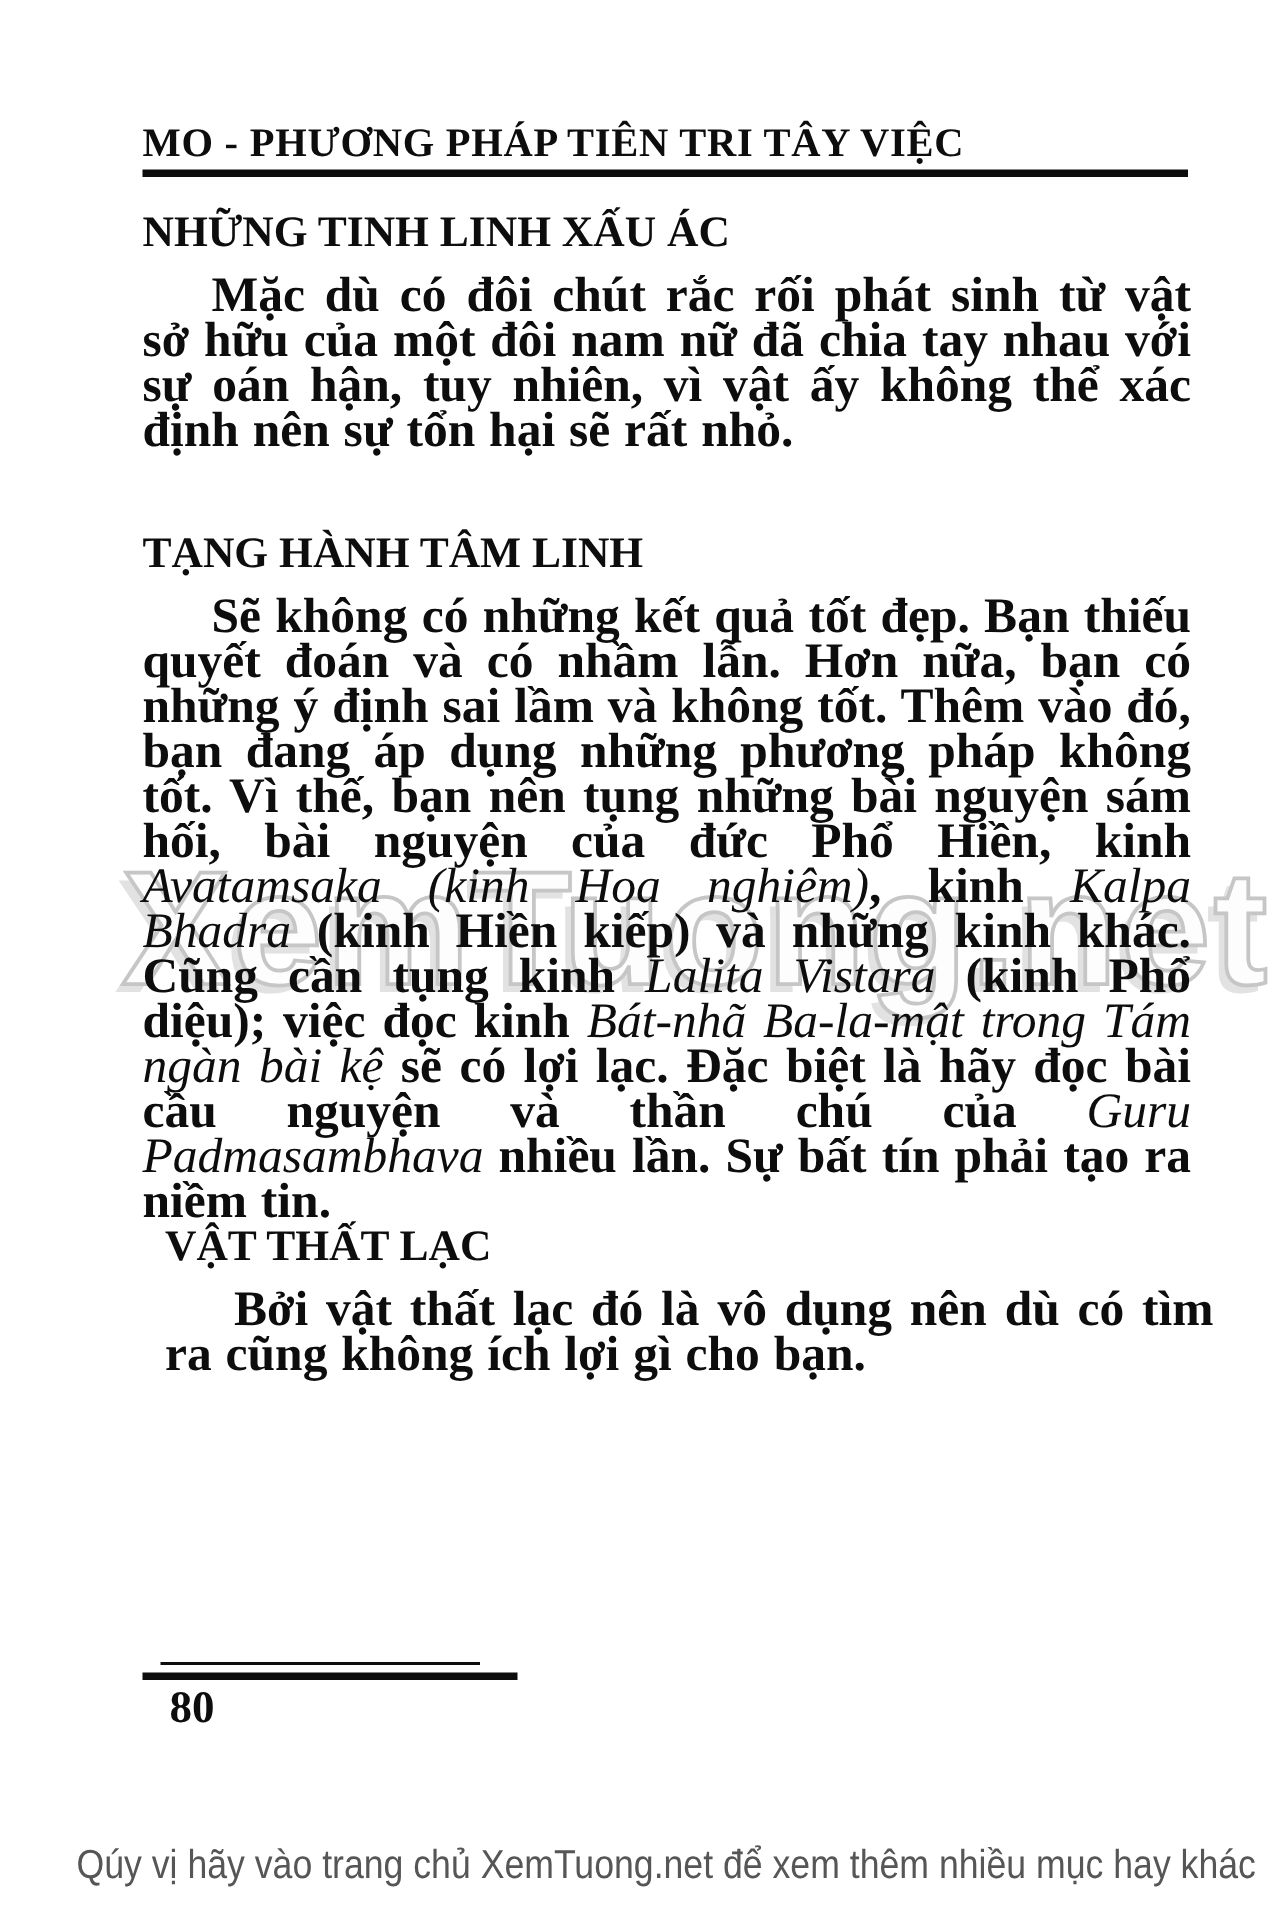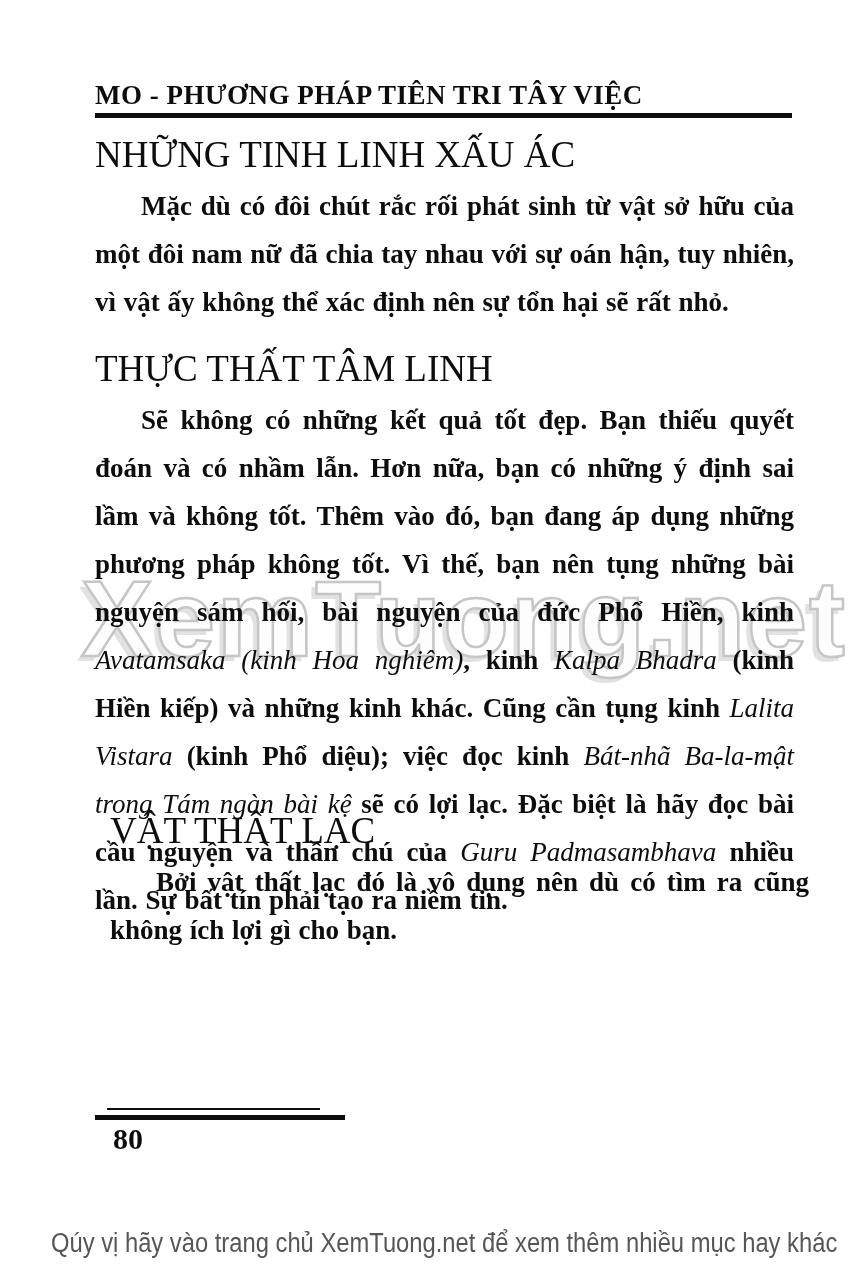--- a/index.html
+++ b/index.html
@@ -36,26 +36,26 @@
     position:absolute;top:113px;left:95px;width:697px;height:5px;
     background:#0d0d0d;
   }
   .sec{position:absolute;left:95px;width:699px;}
   .sec-1{top:138px;}
   .sec-2{top:352px;}
   .sec-3{top:814px;margin-left:15px;}
   .sec-4{top:946px;}
   .sec h2{
     margin:0 0 10px 0;
-    font-size:37px;line-height:34px;font-weight:normal;
+    font-size:29px;line-height:34px;font-weight:bold;
     padding-left:46px;text-indent:-46px; 
   }
   .sec p{
     margin:0;
-    font-size:27px;line-height:48px;font-weight:bold;
+    font-size:33px;line-height:30px;font-weight:bold;
     text-align:justify;text-indent:46px;
     word-spacing:1px;
   }
   .sec p i{font-weight:normal;}
   .pagenum-block{position:absolute;top:1108px;left:95px;width:260px;}
   .rule-thin{position:absolute;top:0;left:12px;width:213px;height:2px;background:#0d0d0d;}
   .rule-thick{position:absolute;top:7px;left:0;width:250px;height:5px;background:#0d0d0d;}
   .page-number{
     position:absolute;top:14px;left:18px;
     font-size:30px;font-weight:bold;
@@ -82,21 +82,21 @@
 
     <div class="running-header">MO - PHƯƠNG PHÁP TIÊN TRI TÂY VIỆC</div>
     <div class="header-rule"></div>
 
     <div class="sec sec-1">
       <h2>NHỮNG TINH LINH XẤU ÁC</h2>
       <p>Mặc dù có đôi chút rắc rối phát sinh từ vật sở hữu của một đôi nam nữ đã chia tay nhau với sự oán hận, tuy nhiên, vì vật ấy không thể xác định nên sự tổn hại sẽ rất nhỏ.</p>
     </div>
 
     <div class="sec sec-2">
-      <h2>THỰC THẤT TÂM LINH</h2>
+      <h2>TẠNG HÀNH TÂM LINH</h2>
       <p>Sẽ không có những kết quả tốt đẹp. Bạn thiếu quyết đoán và có nhầm lẫn. Hơn nữa, bạn có những ý định sai lầm và không tốt. Thêm vào đó, bạn đang áp dụng những phương pháp không tốt. Vì thế, bạn nên tụng những bài nguyện sám hối, bài nguyện của đức Phổ Hiền, kinh <i>Avatamsaka (kinh Hoa nghiêm)</i>, kinh <i>Kalpa Bhadra</i> (kinh Hiền kiếp) và những kinh khác. Cũng cần tụng kinh <i>Lalita Vistara</i> (kinh Phổ diệu); việc đọc kinh <i>Bát-nhã Ba-la-mật trong Tám ngàn bài kệ</i> sẽ có lợi lạc. Đặc biệt là hãy đọc bài cầu nguyện và thần chú của <i>Guru Padmasambhava</i> nhiều lần. Sự bất tín phải tạo ra niềm tin.</p>
     </div>
 
     <div class="sec sec-3">
       <h2>VẬT THẤT LẠC</h2>
       <p>Bởi vật thất lạc đó là vô dụng nên dù có tìm ra cũng không ích lợi gì cho bạn.</p>
     </div>
 
     <div class="sec sec-4">
     </div>

